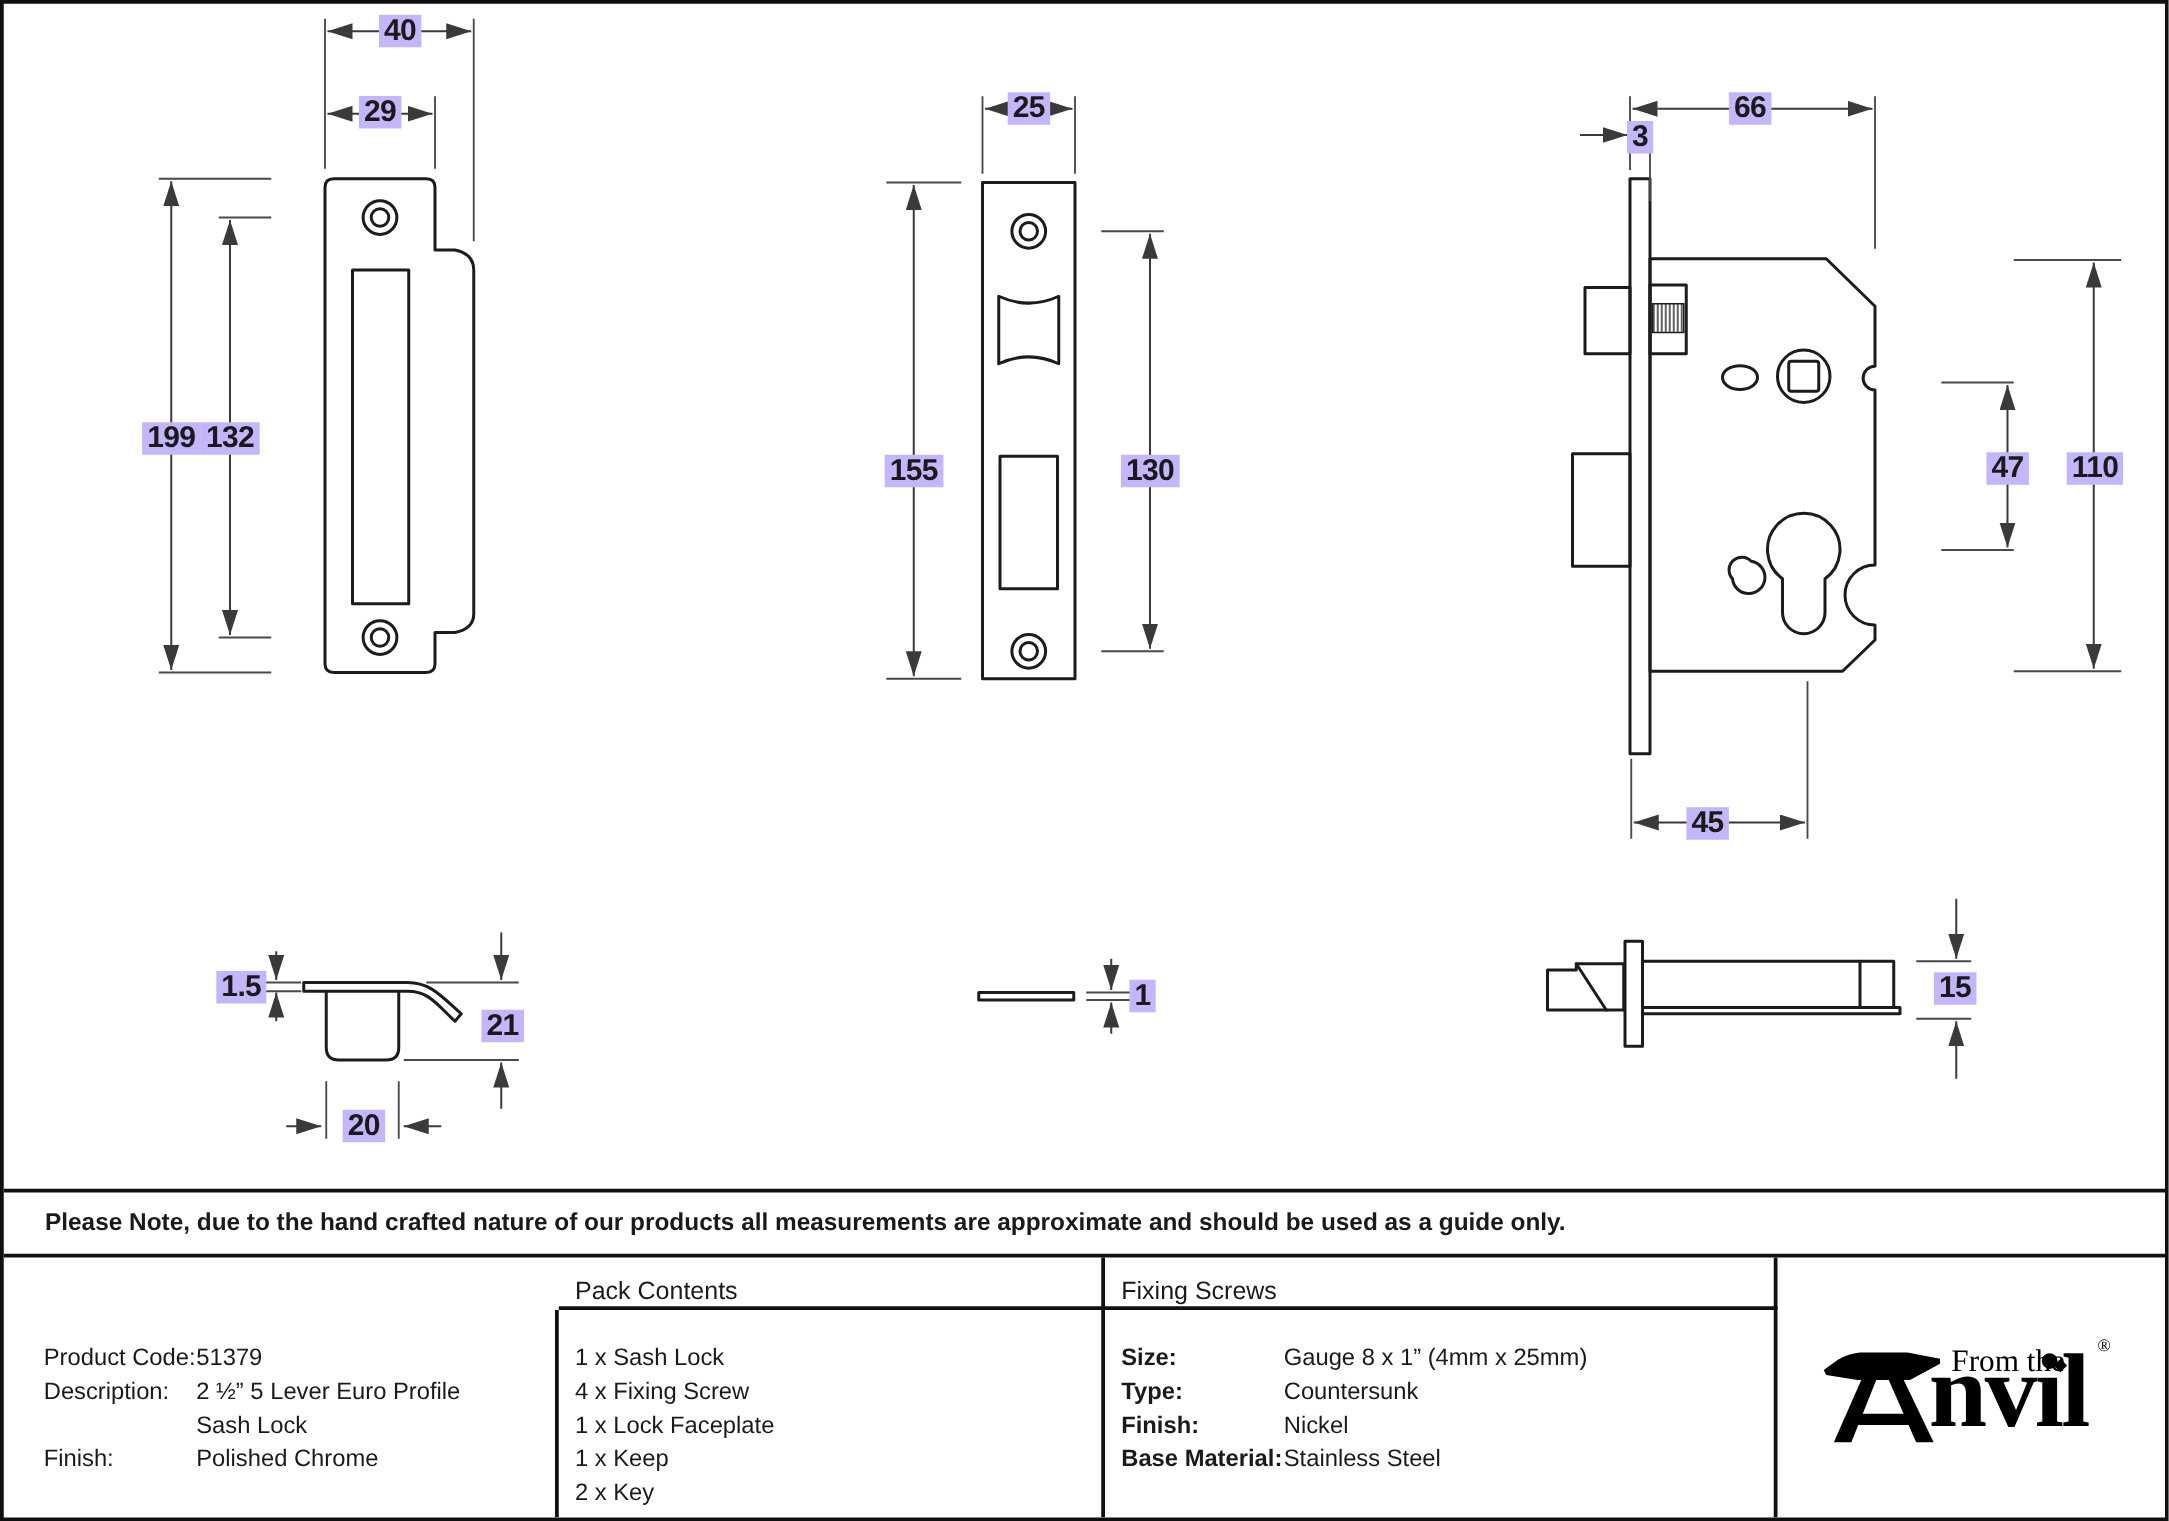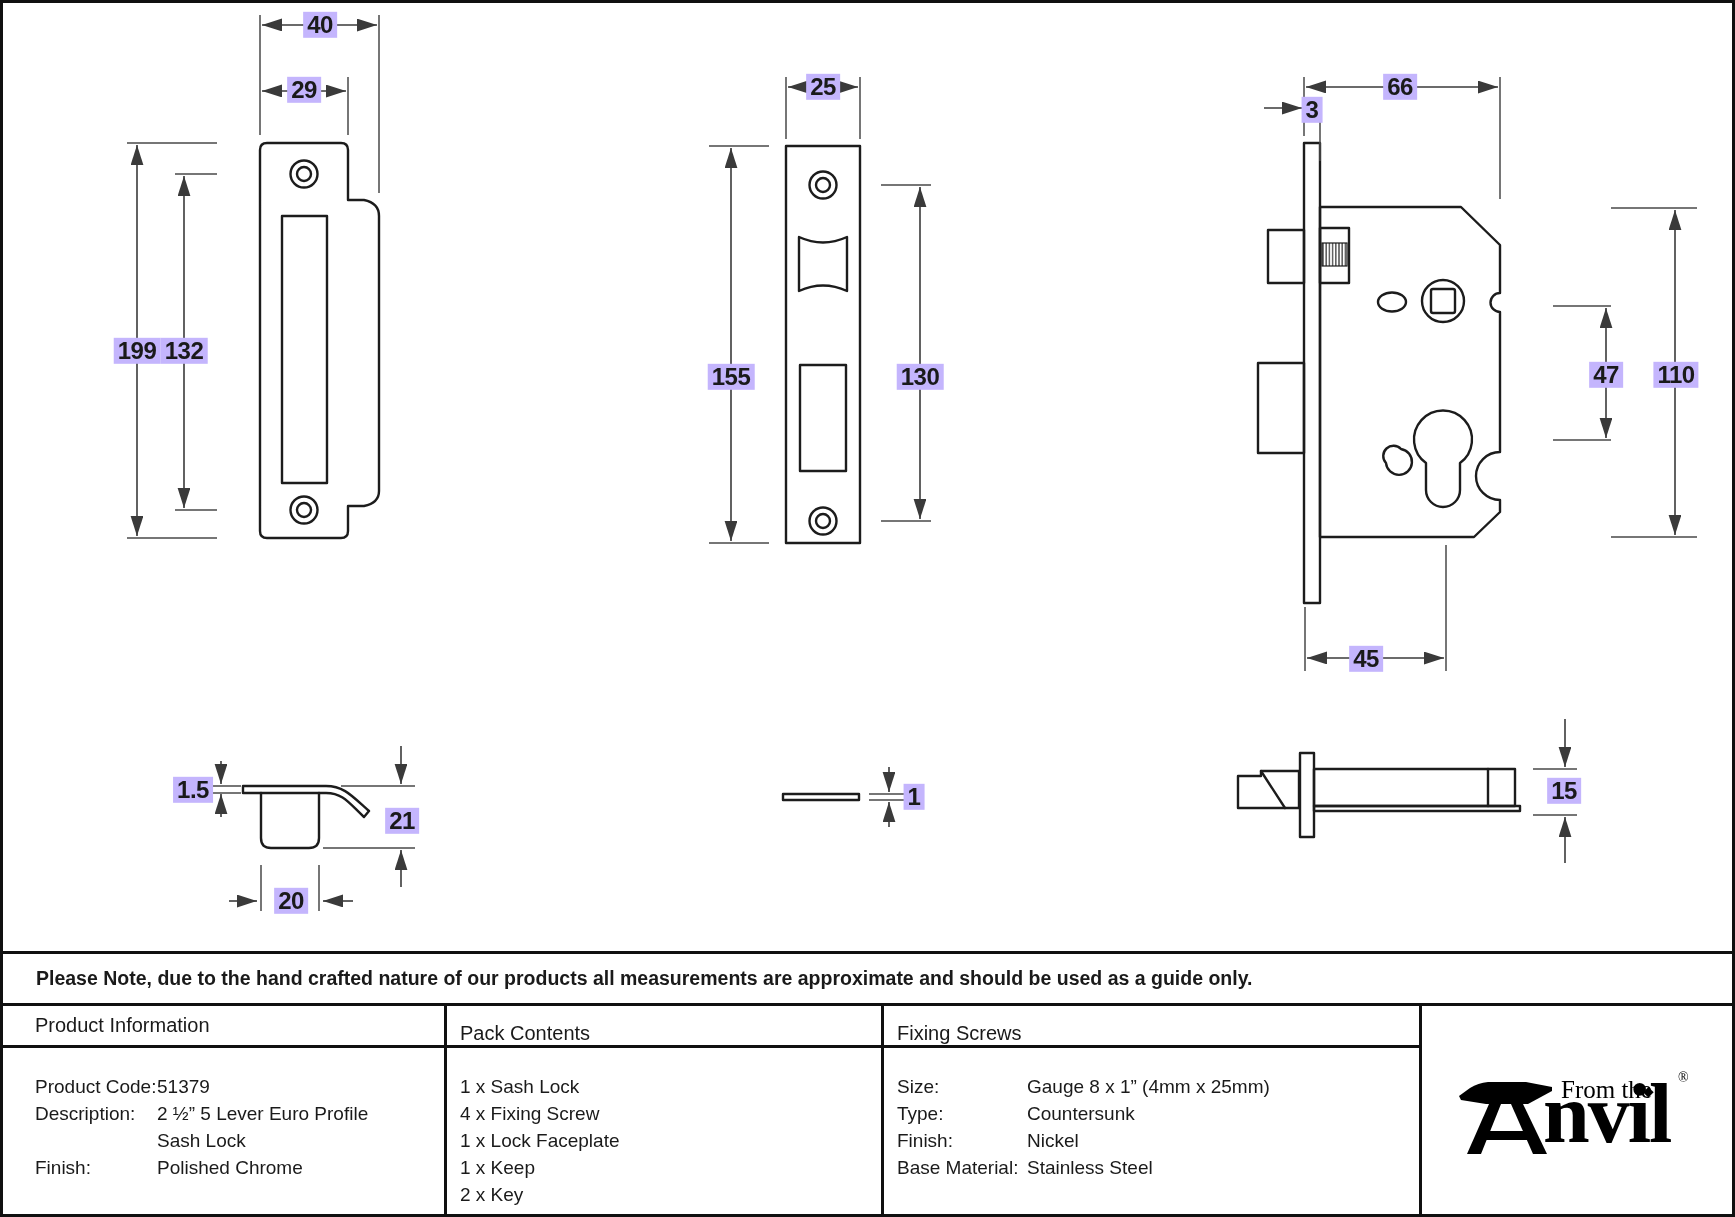--- a/index.html
+++ b/index.html
@@ -29,21 +29,21 @@
     grid-template-columns:444px 437px 538px 1fr;grid-template-rows:42px 1fr;
   }
   .cell{box-sizing:border-box;border-right:3px solid #101010;overflow:hidden;}
   .cell.last{border-right:none;}
   .th{display:flex;align-items:center;font-size:20px;border-bottom:3px solid #101010;}
   .pl-big{padding-left:32px;}
   .pl-sm{padding-left:13px;align-items:flex-end;}
   .td{padding-top:25px;font-size:19px;line-height:27px;}
   .kv{display:flex;}
   .kv .lbl-w1{width:122px;flex:none;}
-  .kv .lbl-w2{width:130px;flex:none;}
+  .kv .lbl-w2{width:130px;flex:none;font-weight:bold;}
   .list-item{white-space:nowrap;}
   .logo-cell{grid-column:4;grid-row:1 / 3;position:relative;}
   .logo-anvil{position:absolute;left:36px;top:70px;}
   .logo-word{
     position:absolute;left:121px;top:66px;font-family:"Liberation Serif",serif;
     font-size:84px;line-height:84px;font-weight:bold;letter-spacing:-2px;color:#000;
   }
   .logo-tag{
     position:absolute;left:139px;top:70px;font-family:"Liberation Serif",serif;
     font-size:25px;color:#000;white-space:nowrap;
@@ -169,23 +169,20 @@
     <div class="dim" style="left:911px;top:794px">1</div>
     <div class="dim" style="left:1561px;top:788px">15</div>
   </div>
 
   <div class="note-bar">
     <span>Please Note, due to the hand crafted nature of our products all measurements are approximate and should be used as a guide only.</span>
   </div>
 
   <div class="info-table">
 
-    <div class="cell th pl-big" style="grid-column:1;grid-row:1">
-      <span>Product Information</span>
-    </div>
     <div class="cell th pl-sm" style="grid-column:2;grid-row:1">
       <span>Pack Contents</span>
     </div>
     <div class="cell th pl-sm" style="grid-column:3;grid-row:1">
       <span>Fixing Screws</span>
     </div>
 
     <div class="cell td pl-big" style="grid-column:1;grid-row:2">
       <div class="kv">
         <span class="lbl-w1">Product Code:</span>

